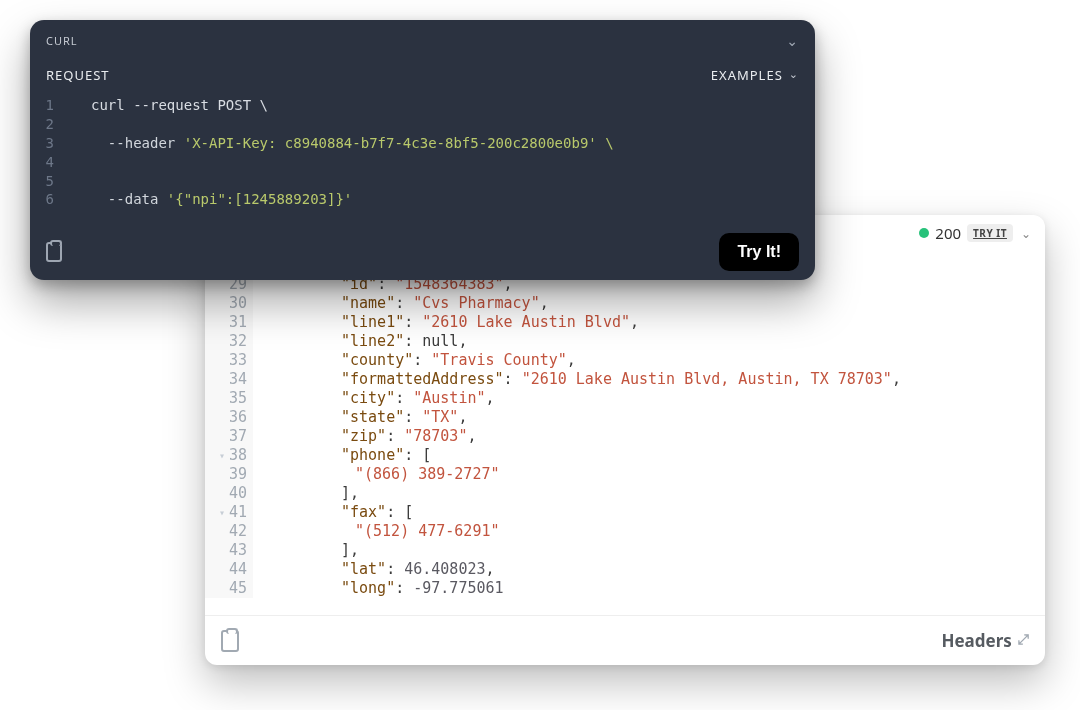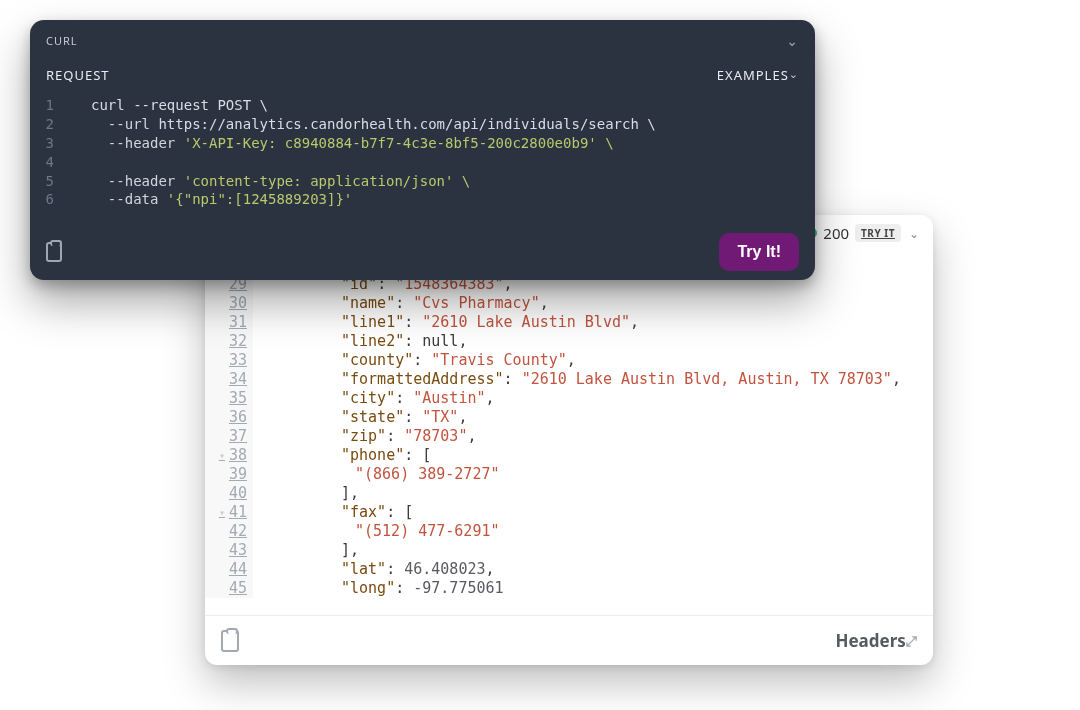--- a/index.html
+++ b/index.html
@@ -1,64 +1,64 @@
 <!DOCTYPE html>
 <html><head>
   <meta charset="utf-8">
   <style>
     * { margin:0; padding:0; box-sizing:border-box; }
     body { font-family: system-ui,-apple-system,"Segoe UI",Roboto,sans-serif; background:#fff; width:1080px; height:710px; position:relative; }
 
     
-    .resp-panel { position:absolute; left:205px; top:215px; width:728px; height:450px; border-radius:12px; background:#fff; box-shadow:0 18px 40px rgba(0,0,0,.25),0 2px 8px rgba(0,0,0,.1); overflow:hidden; }
+    .resp-panel { position:absolute; left:205px; top:215px; width:840px; height:450px; border-radius:12px; background:#fff; box-shadow:0 18px 40px rgba(0,0,0,.25),0 2px 8px rgba(0,0,0,.1); overflow:hidden; }
     .resp-status { position:absolute; right:14px; top:8px; display:flex; align-items:center; gap:6px; font-size:15px; color:#333; }
     .status-dot { width:10px; height:10px; border-radius:50%; background:#27c27a; display:inline-block; }
     .pill { background:#eee; color:#444; font-size:10px; font-weight:700; letter-spacing:.5px; padding:2px 6px; border-radius:4px;text-decoration:underline; }
     .chev-sm { font-size:12px; color:#888; margin-left:2px; }
 
     .resp-code { position:absolute; left:0; right:0; top:60px; bottom:50px; overflow:hidden; font-family:"Menlo","Consolas",monospace; font-size:15px; line-height:19px; }
     .gutter2 { position:absolute; left:0; top:0; width:48px; background:#f8f8f8; text-align:right; color:#a1a9b2; font-size:15px; padding-top:0; }
-    .gutter2 .ln2 { padding:0 6px 0 12px; height:19px; display:flex; justify-content:flex-end; align-items:center;text-decoration:underline; }
+    .gutter2 .ln2 { padding:0 6px 0 12px; height:19px; display:flex; justify-content:flex-end; align-items:center; }
     .gutter2 .ln2 .tri { color:#c7ced6; font-size:10px; margin-right:4px; }
     .code2 { position:absolute; left:48px; right:0; top:0; }
     .cl { height:19px; white-space:pre; color:#3b3b3b; }
     .in6 { padding-left:88px; }
     .in7 { padding-left:102px; }
     .key { color:#7a4b10; }
     .str { color:#c2543e; }
     .num { color:#5a5961; }
     .nul { color:#3b3b3b; }
     .pun { color:#3b3b3b; }
 
     .resp-foot { position:absolute; left:0; right:0; bottom:0; height:50px; border-top:1px solid #eee; display:flex; align-items:center; justify-content:space-between; padding:0 16px; }
     .clip2 { width:18px; height:22px; border:2px solid #a1a9b2; border-radius:3px; position:relative; }
     .clip2::before { content:""; position:absolute; top:-4px; left:3px; width:8px; height:4px; border:2px solid #a1a9b2; border-radius:3px; background:#fff; border-bottom:none; }
-    .headers { color:#565b61; font-weight:700; font-size:17px; display:flex; align-items:center; }
+    .headers { color:#565b61; font-weight:700; font-size:17px; display:flex; align-items:flex-start; gap:6px; }
     .expand { color:#a1a9b2; font-size:14px; }
 
     
     .req-panel { position:absolute; left:30px; top:20px; width:785px; height:260px; background:#2b3240; border-radius:14px; box-shadow:0 22px 44px rgba(0,0,0,.35),0 6px 14px rgba(0,0,0,.25); }
     .req-top { display:flex; align-items:center; justify-content:space-between; height:30px; padding:10px 16px 0; color:#c4c9d1; font-size:11px; letter-spacing:1px;gap:17px; }
     .chev { color:#9ea6b2; font-size:14px; }
     .req-bar { display:flex; align-items:center; justify-content:space-between; padding:16px 16px 10px; color:#e9ecef; font-size:13px; letter-spacing:1px; }
-    .examples { font-size:13px; letter-spacing:1px; display:flex; align-items:flex-start; }
+    .examples { font-size:13px; letter-spacing:1px; display:flex; align-items:flex-start; gap:6px; }
     .examples .chev2 { font-size:11px; color:#c4c9d1; }
 
     .req-code { padding:2px 0 0; font-family:"Menlo","Consolas",monospace; font-size:14px; line-height:1.35; }
     .req-line { display:flex; }
     .ln { width:38px; text-align:right; padding-right:14px; color:#6d7788; }
     .rc { white-space:pre;margin-left:23px; }
     .g  { color:#d9dde3; }       
     .o  { color:#d1d6dc; }       
     .y  { color:#b9c96b; }       
 
     .req-foot { position:absolute; left:0; right:0; bottom:0; height:56px; display:flex; align-items:center; justify-content:space-between; padding:0 16px; }
     .clip1 { width:16px; height:20px; border:2px solid #9ea6b2; border-radius:3px; position:relative; }
     .clip1::before { content:""; position:absolute; top:-4px; left:2px; width:8px; height:4px; border:2px solid #9ea6b2; border-radius:3px; border-bottom:none; background:#2b3240; }
-    .tryit { background:#701a75; color:#fff; font-weight:700; font-size:16px; border:none; border-radius:10px; padding:10px 18px; cursor:pointer; }
+    .tryit { background:#000000; color:#fff; font-weight:700; font-size:16px; border:none; border-radius:10px; padding:10px 18px; cursor:pointer; }
   </style>
 </head>
 <body>
 
 <div class="resp-panel">
   <div class="resp-status">
     <span class="status-dot"></span>
     <span>200</span>
     <span class="pill">TRY IT</span>
     <span class="chev-sm">⌄</span>
@@ -127,32 +127,30 @@
     </span>
   </div>
 
   <div class="req-code">
       <div class="req-line">
         <span class="ln">1</span>
         <span class="rc"><span class="g">curl --request POST \</span></span>
       </div>
       <div class="req-line">
         <span class="ln">2</span>
-        <span class="rc"><span class="g">  </span><span class="o">--url</span><span class="g"> https://analytics.candorhealth.com/api/individuals/search \</span></span>
       </div>
       <div class="req-line">
         <span class="ln">3</span>
         <span class="rc"><span class="g">  </span><span class="o">--header</span><span class="y"> 'X-API-Key: c8940884-b7f7-4c3e-8bf5-200c2800e0b9' \</span></span>
       </div>
       <div class="req-line">
         <span class="ln">4</span>
       </div>
       <div class="req-line">
         <span class="ln">5</span>
-        <span class="rc"><span class="g">  </span><span class="o">--header</span><span class="y"> 'content-type: application/json' \</span></span>
       </div>
       <div class="req-line">
         <span class="ln">6</span>
         <span class="rc"><span class="g">  </span><span class="o">--data</span><span class="y"> '{"npi":[1245889203]}'</span></span>
       </div>
     </div>
 
   <div class="req-foot">
     <div class="clip1"></div>
     <button class="tryit">Try It!</button>

